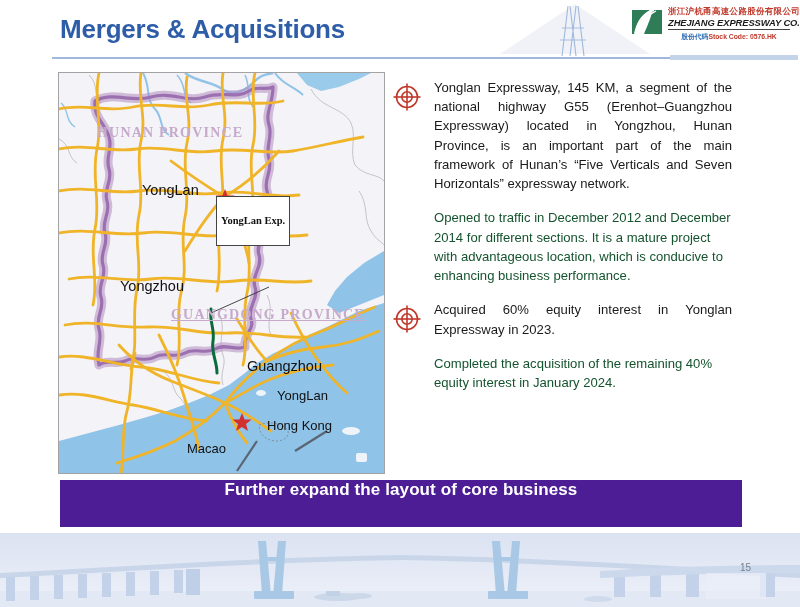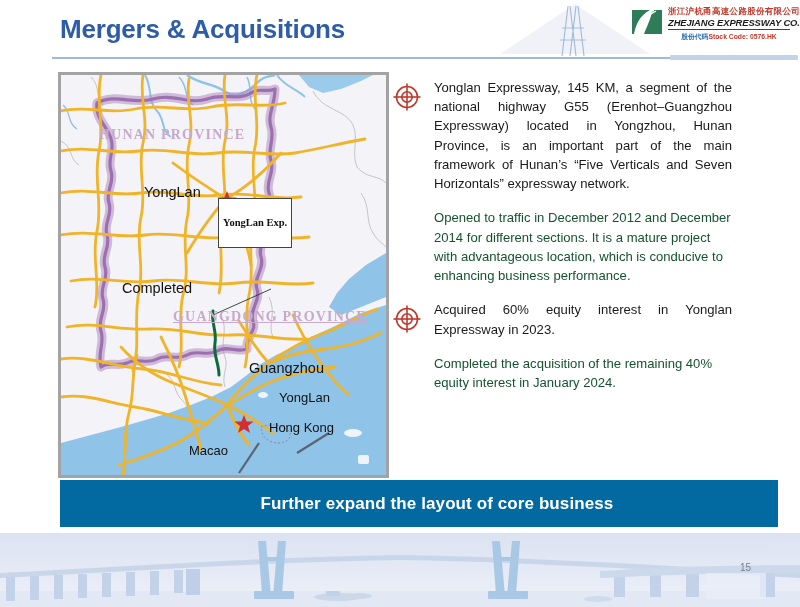--- a/index.html
+++ b/index.html
@@ -40,21 +40,21 @@
   .logo-rule{position:absolute;left:38px;top:23px;width:122px;height:1px;background:#444;}
   .logo-code{
     position:absolute;left:38px;top:26px;width:122px;text-align:center;
     font-size:6.8px;color:#C0392B;font-weight:bold;white-space:nowrap;
   }
   .logo-code .cn{color:#2E6DB4;}
 
   
   .map-wrap{
     position:absolute;left:58px;top:72px;width:325px;height:400px;
-    background:#F3F2F7;border:3px solid #a3a3a3;overflow:hidden;
+    background:#F3F2F7;border:1px solid #a3a3a3;overflow:hidden;
   }
   .map-svg{position:absolute;left:0;top:0;}
   .map-label{position:absolute;font-family:"Liberation Sans", sans-serif;pointer-events:none;}
   .lbl-province{
     font-family:"Liberation Serif", serif;font-weight:bold;
     color:#C6A9CB;letter-spacing:1.2px;font-size:14px;
   }
   .lbl-city{color:#111;font-size:14.5px;}
   .lbl-city-sm{color:#111;font-size:13px;}
   .exp-box{
@@ -74,21 +74,21 @@
   .bullet-text.justify-all{text-align:justify;}
   .para{
     margin-left:42px;font-size:13.1px;color:#14532d;line-height:1.47;
     text-align:left;
   }
   .gap{height:15px;}
 
   
   .banner{
     position:absolute;left:60px;top:480px;width:682px;height:47px;
-    background:#0369a1;display:flex;align-items:center;justify-content:center;padding-left:36px;
+    background:#4c1d95;display:flex;justify-content:center;
   }
   .banner-text{
     color:#ffffff;font-size:17px;font-weight:bold;letter-spacing:0.1px;
   }
 
   
   .footer{
     position:absolute;left:0;top:533px;width:800px;height:74px;
     background:linear-gradient(180deg,#DDE4F2 0%,#E4EAF5 45%,#EFF2F9 100%);
     overflow:hidden;
@@ -241,21 +241,21 @@
       <polygon points="166,116 168.6,122.6 175.6,122.6 170,127 172,134 166,130 160,134 162,127 156.4,122.6 163.4,122.6" fill="#D32F2F"></polygon>
       <polygon points="183,340 185.6,346.6 192.6,346.6 187,351 189,358 183,354 177,358 179,351 173.4,346.6 180.4,346.6" fill="#D32F2F"></polygon>
 
       <path d="M200,352 C210,348 222,350 228,356 C232,362 226,368 218,368 C208,368 200,362 200,352 Z" fill="none" stroke="#7A8490" stroke-width="0.8" stroke-dasharray="2,2"></path>
     </svg>
 
     <div class="map-label lbl-province" style="left:38px;top:52px;">HUNAN PROVINCE</div>
     <div class="map-label lbl-province" style="left:112px;top:234px;text-decoration:underline;">GUANGDONG PROVINCE</div>
 
     <div class="map-label lbl-city" style="left:83px;top:109px;">YongLan</div>
-    <div class="map-label lbl-city" style="left:61px;top:205px;">Completed</div>
+    <div class="map-label lbl-city" style="left:61px;top:205px;">Yongzhou</div>
     <div class="map-label lbl-city" style="left:188px;top:285px;">Guangzhou</div>
     <div class="map-label lbl-city-sm" style="left:218px;top:315px;">YongLan</div>
     <div class="map-label lbl-city-sm" style="left:208px;top:345px;">Hong Kong</div>
     <div class="map-label lbl-city-sm" style="left:128px;top:368px;">Macao</div>
 
     <div class="exp-box" style="left:157px;top:123px;">YongLan Exp.</div>
   </div>
 
   <div class="content">
 

